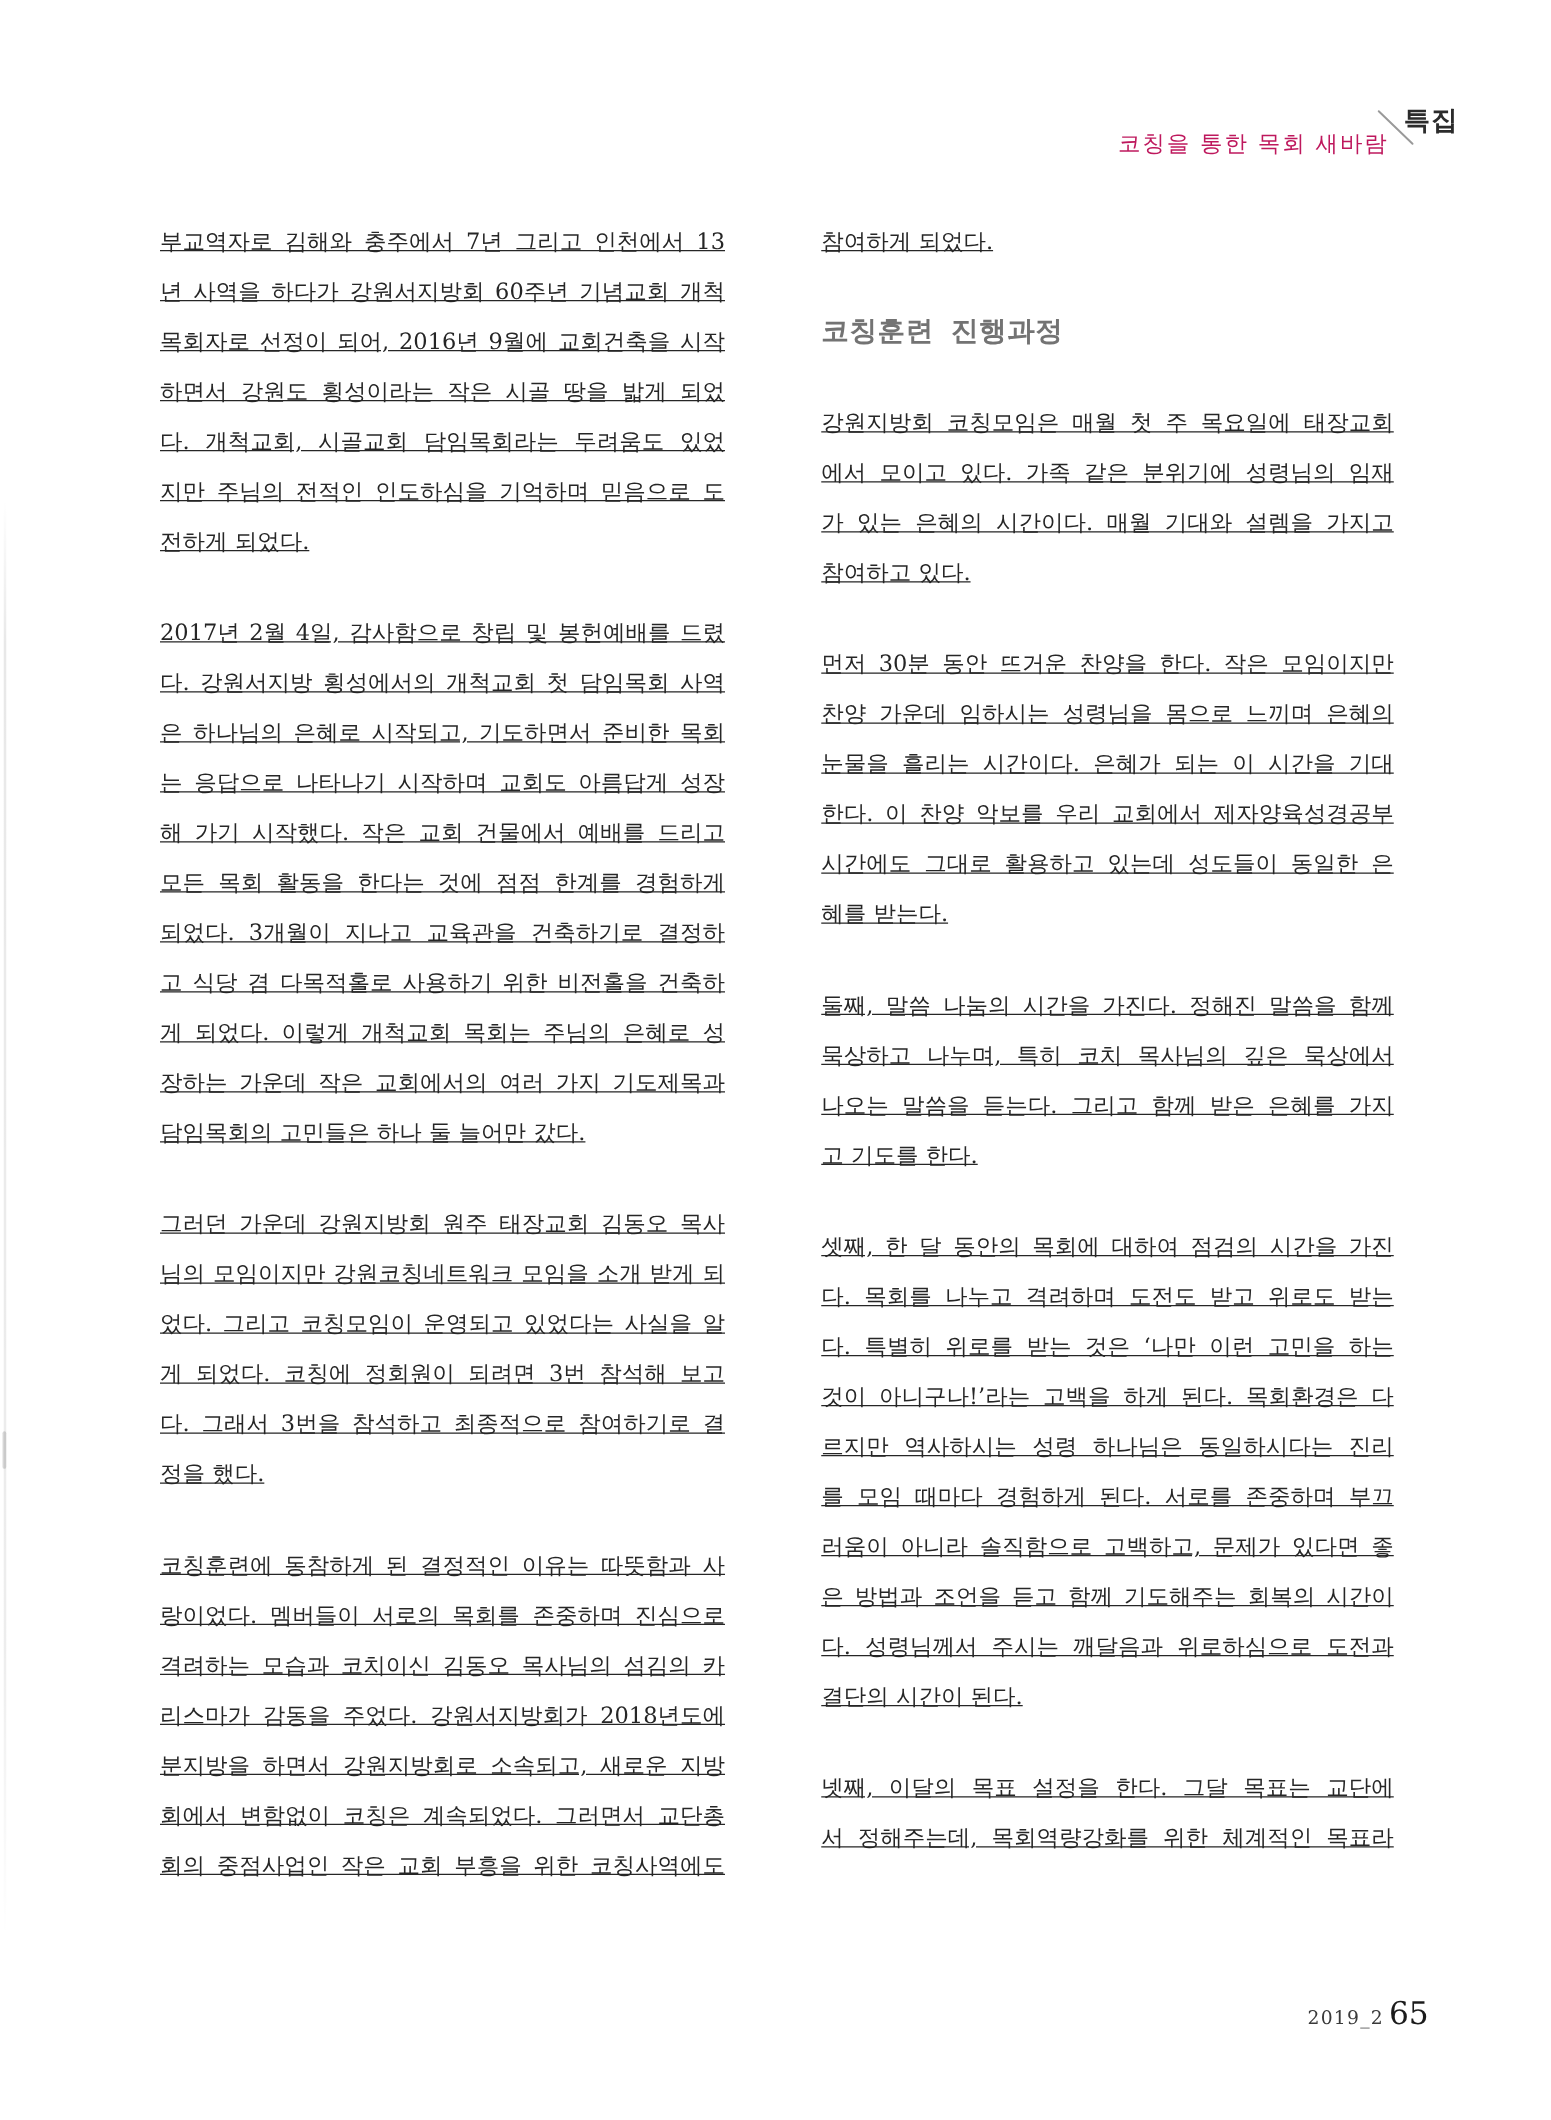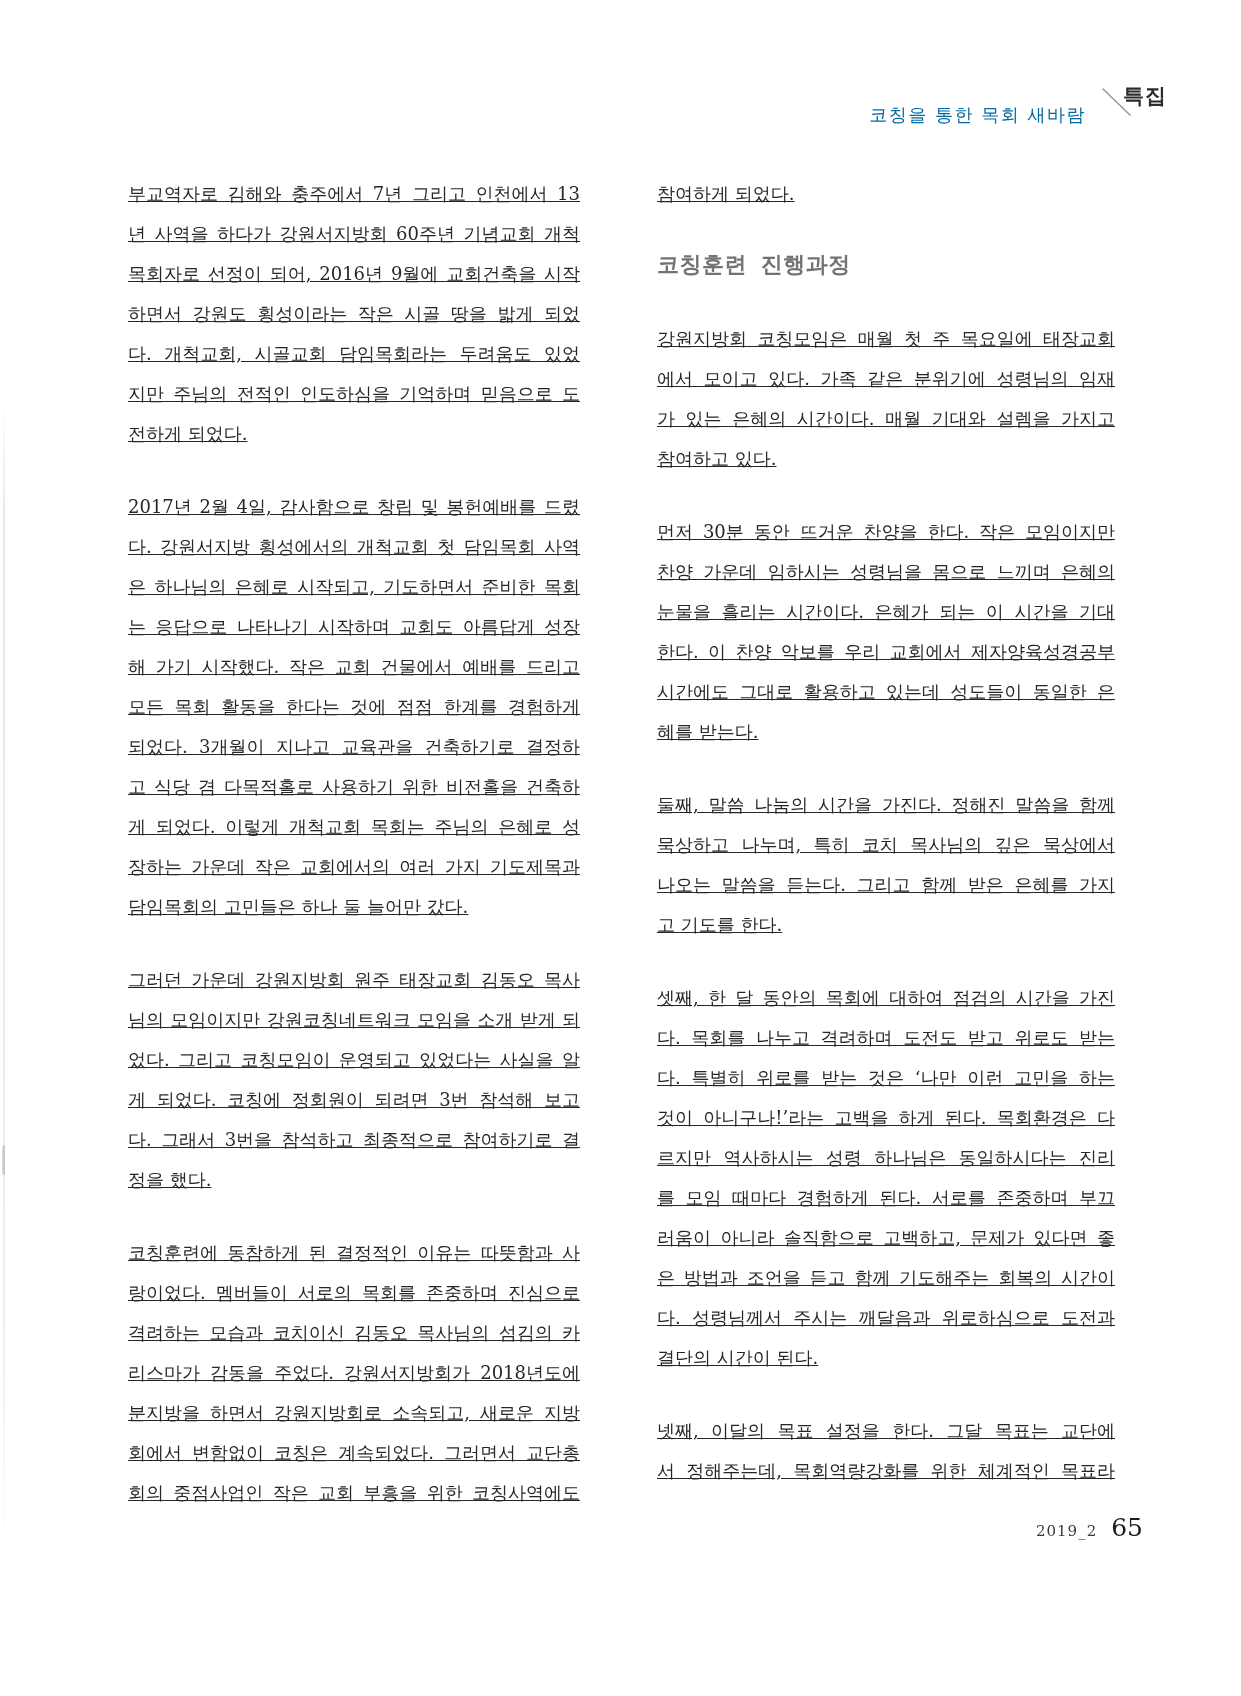--- a/index.html
+++ b/index.html
@@ -23,24 +23,24 @@
     position: absolute;
     left: 2px; top: 1145px;
     width: 3px; height: 30px;
     background: rgba(0,0,0,0.14);
     border-radius: 2px;
   }
 
   
   .series-title {
     position: absolute;
-    top: 103px; right: 155px;
+    top: 103px; right: 130px;
     font-family: "DejaVu Sans", "Liberation Sans", sans-serif;
     font-size: 18px;
-    color: #0369a1;
+    color: #be185d;
     letter-spacing: 1.5px;
     white-space: nowrap;
   }
   .header-slash {
     position: absolute;
     top: 86px; left: 1100px;
   }
   .header-badge {
     position: absolute;
     top: 82px; right: 74px;
@@ -80,25 +80,25 @@
     font-family: Liberation Mono, monospace;
     font-size: 22px;
     font-weight: bold;
     color: #737373;
     letter-spacing: 0.5px;
   }
 
   
   .footer {
     position: absolute;
-    top: 1513px;
+    top: 1596px;
     right: 98px;
     display: flex;
     align-items: baseline;
-    gap: 14px;
+    gap: 4px;
   }
   .footer .issue {
     font-size: 15px;
     color: #3a3a3a;
     letter-spacing: 1px;
   }
   .footer .pageno {
     font-size: 25px;
     color: #1b1b1b;
   }

